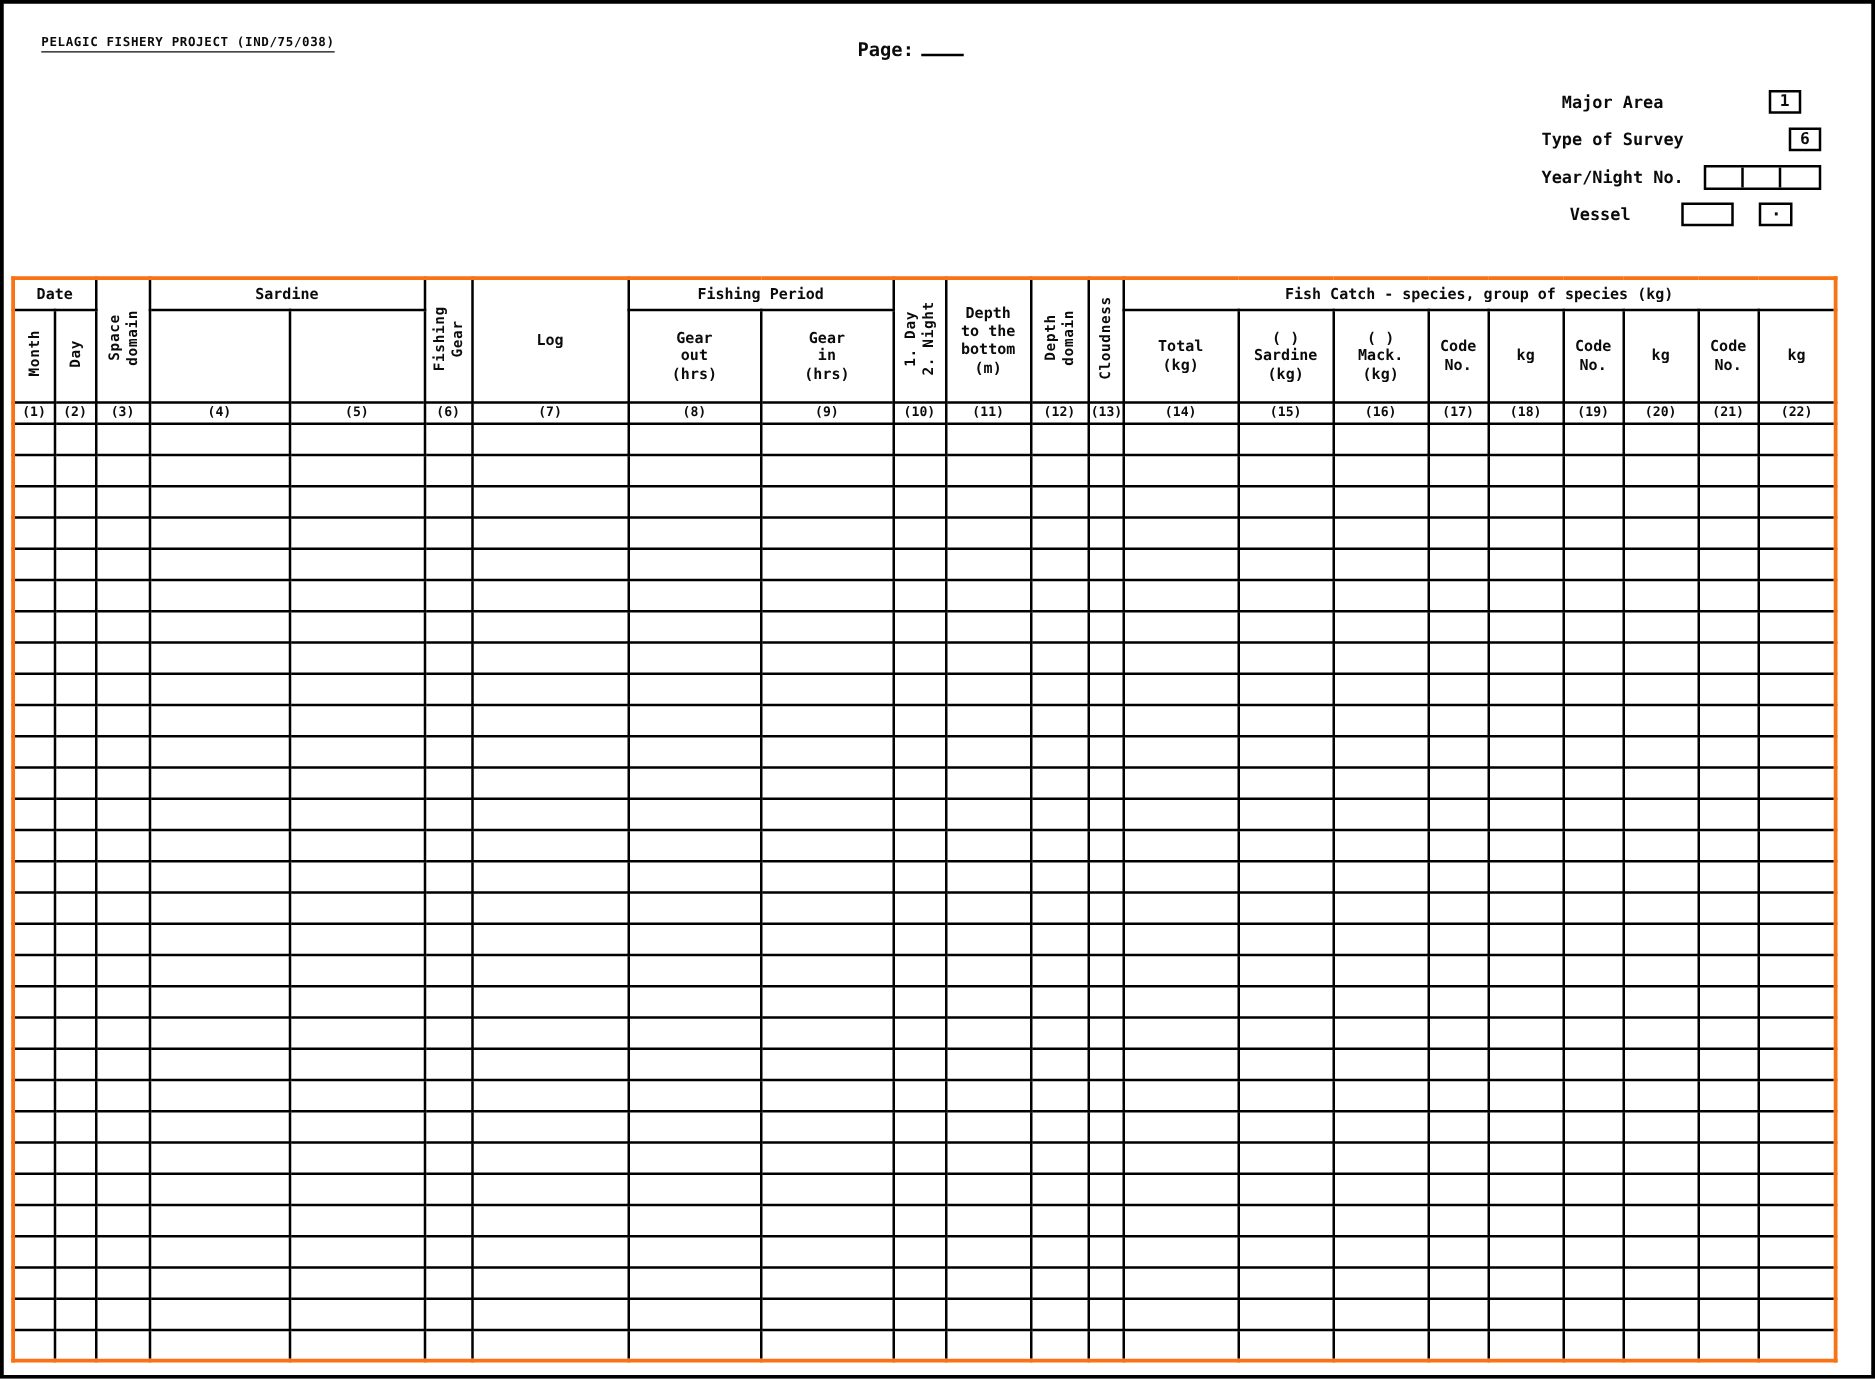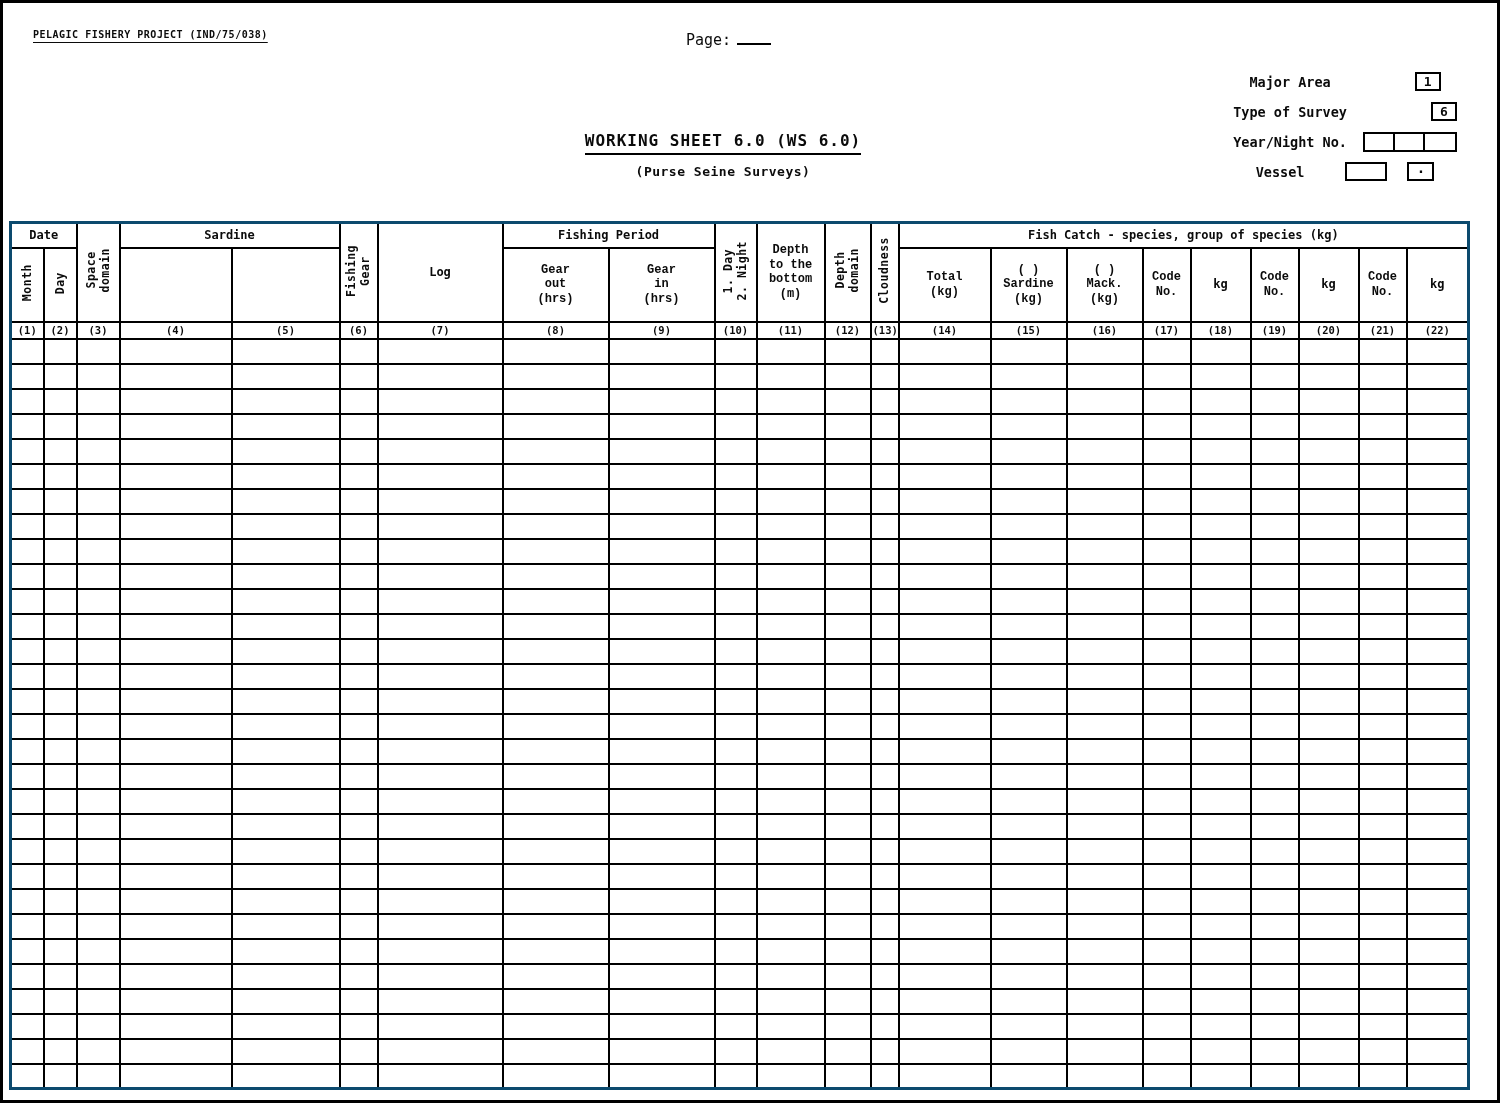--- a/index.html
+++ b/index.html
@@ -8,21 +8,21 @@
     position: relative; width: 1500px; height: 1103px; margin: 0 auto;
     background: #ffffff; border: 3px solid #000; overflow: hidden;
     font-family: "DejaVu Sans Mono", "Liberation Mono", monospace;
     color: #0b0b0b;
   }
   .project-title {
     position: absolute; left: 30px; top: 26px;
     font-size: 10px; font-weight: 700; letter-spacing: 0.5px;
     text-decoration: underline; text-underline-offset: 4px;
   }
-  .page-field { position: absolute; left: 683px; top: 27px; font-size: 15px; font-weight: 400; }
+  .page-field { position: absolute; left: 683px; top: 27px; font-size: 15px; font-weight: 700; }
   .blank-line { display: inline-block; width: 34px; height: 15px; border-bottom: 2px solid #000; margin-left: 6px; }
   .particulars-box {
     position: absolute; left: 33px; top: 78px; width: 368px; height: 106px;
     border: 2px solid #000; text-align: center; padding-top: 5px;
   }
   .particulars-text {
     font-family: "DejaVu Serif", "Liberation Serif", serif;
     font-style: italic; font-weight: 700; font-size: 19px; letter-spacing: 0.5px;
   }
   .sheet-title-block { position: absolute; left: 545px; top: 128px; width: 350px; text-align: center; }
@@ -49,27 +49,27 @@
   .seg:last-child { border-right: none; }
   .vessel-slot { width: 116px; display: flex; gap: 20px; justify-content: flex-end; align-items: center; }
   .vessel-box { border: 2px solid #000; width: 42px; height: 19px; }
   .dot-box {
     border: 2px solid #000; width: 27px; height: 19px;
     display: flex; align-items: center; justify-content: center; font-size: 14px; font-weight: 700;
   }
 
   .sheet-table {
     position: absolute; left: 6px; top: 218px; width: 1381px;
-    border-collapse: collapse; table-layout: fixed; border: 3px solid #0c4a6e;
+    border-collapse: collapse; table-layout: fixed; border: 3px solid #f97316;
   }
   .sheet-table th, .sheet-table td {
     border: 2px solid #000; padding: 0 2px; text-align: center; vertical-align: middle;
   }
   .sheet-table thead th { font-size: 12px; font-weight: 700; line-height: 1.2; }
-  .pre { white-space: pre-line; font-family: Liberation Mono, monospace; }
+  .pre { white-space: pre-line; }
   tr.group-row { height: 25px; }
   tr.sub-row { height: 74px; }
   tr.nums-row { height: 17px; }
   tr.nums-row td { font-size: 10.5px; font-weight: 700; padding: 0 1px; overflow: hidden; white-space: nowrap; }
   .sheet-table tbody tr { height: 25px; }
   .v {
     display: inline-block; writing-mode: vertical-rl; transform: rotate(180deg);
     white-space: pre-line; font-size: 11.5px; line-height: 1.25; letter-spacing: 0.5px; font-weight: 700;
   }
 </style>
@@ -78,24 +78,20 @@
 
 <div class="page">
 
   <div class="project-title">PELAGIC FISHERY PROJECT (IND/75/038)</div>
 
   <div class="page-field">
     <span>Page:</span><span class="blank-line"></span>
   </div>
 
 
-  <div class="sheet-title-block">
-    <div><span class="sheet-title">WORKING SHEET 6.0 (WS 6.0)</span></div>
-    <div class="sheet-subtitle">(Purse Seine Surveys)</div>
-  </div>
 
   <div class="right-fields">
     <div class="field-row">
       <span class="field-label">Major Area</span>
       <span class="slot">
         <span class="small-box">1</span>
       </span>
     </div>
     <div class="field-row">
       <span class="field-label">Type of Survey</span>

